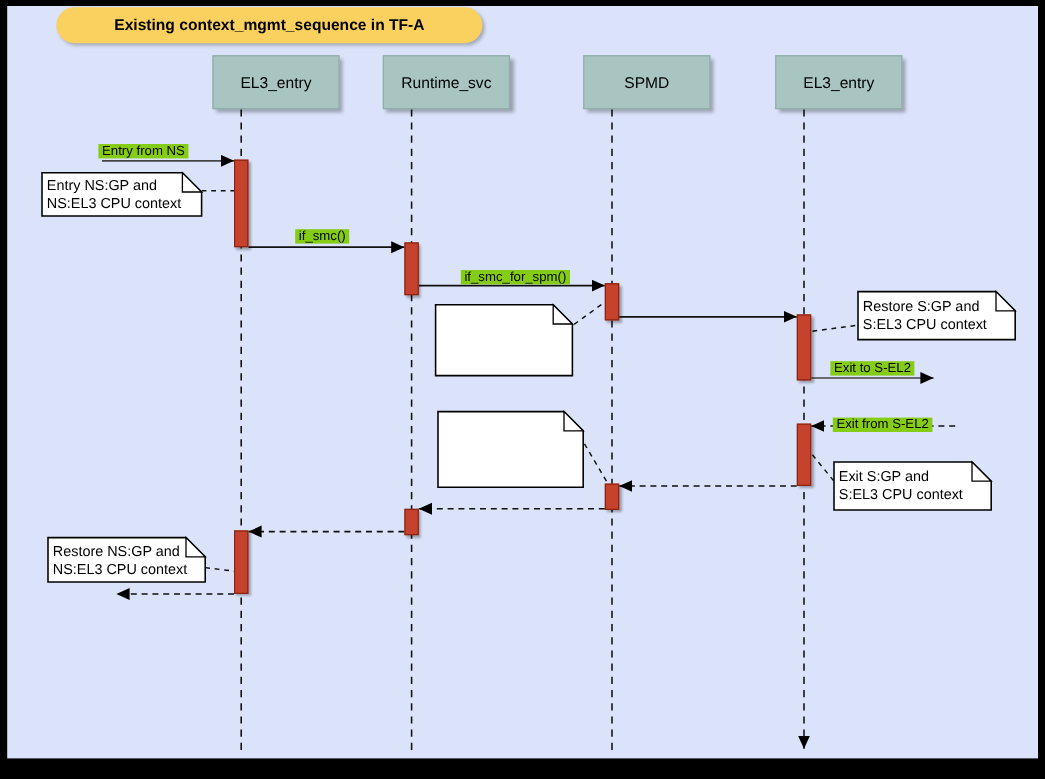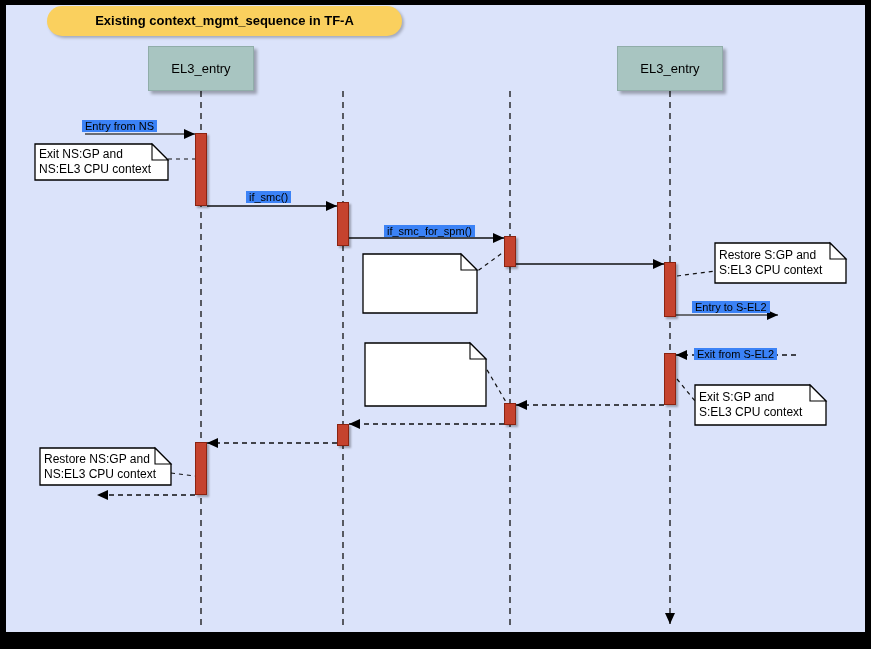--- a/index.html
+++ b/index.html
@@ -17,31 +17,31 @@
     position:absolute; left:41px; top:1px; width:355px; height:30px;
     line-height:30px; text-align:center; font-weight:bold; font-size:13px; color:#000;
     background:var(--title-bg,#fad05e); border-radius:15px;
     box-shadow:2px 2px 3px rgba(0,0,0,0.25);
   }
   .participant {
     position:absolute; top:41px; width:106px; height:45px; box-sizing:border-box;
     background:var(--participant-bg,#a8c5c1); border:1px solid #90ada9;
     box-shadow:3px 3px 3px rgba(0,0,0,0.3);
     display:flex; align-items:center; justify-content:center;
-    font-size:13px; color:#000;
+    font-size:13px; color:#000;margin-left:29px;
   }
   .activation {
     position:absolute; width:12px; box-sizing:border-box;
     background:var(--activation-fill,#c5432e);
     border:1px solid var(--activation-border,#8b2310);
     box-shadow:2px 2px 2px rgba(0,0,0,0.3);
   }
   .msg-label {
     position:absolute; font-size:11px; color:#000; text-align:center;
-    background:#3b82f6; padding:0 3px; white-space:nowrap;
+    background:#84cc16; padding:0 3px; white-space:nowrap;
   }
   .note-text {
     position:absolute; font-size:12px; line-height:15px; color:#000;
     white-space:pre-line;
   }
   .lifeline { stroke:#111; stroke-width:1.3; stroke-dasharray:6 5; fill:none; }
   .msg      { stroke:#444; stroke-width:1.4; fill:none; }
   .msg.dark { stroke:#111; }
   .msg.dashed { stroke:#111; stroke-width:1.3; stroke-dasharray:5 4; }
   .conn { stroke:#111; stroke-width:1.2; stroke-dasharray:4 4; fill:none; }
@@ -108,40 +108,46 @@
         <path class="note-path" d="M34,443 h115 l16,16 v21 h-131 z"></path>
         <path class="note-fold" d="M149,443 v16 h16 z"></path>
       </g>
     </svg>
 
     <div class="title">Existing context_mgmt_sequence in TF-A</div>
 
     <div class="participant" style="left:142px">
       <span>EL3_entry</span>
     </div>
+    <div class="participant" style="left:284px">
+      <span>Runtime_svc</span>
+    </div>
+    <div class="participant" style="left:451px">
+      <span>SPMD</span>
+    </div>
     <div class="participant" style="left:611px">
       <span>EL3_entry</span>
     </div>
 
     <div class="activation" style="left:189px;top:128px;height:73px"></div>
     <div class="activation" style="left:331px;top:197px;height:44px"></div>
     <div class="activation" style="left:498px;top:231px;height:31px"></div>
     <div class="activation" style="left:658px;top:257px;height:55px"></div>
     <div class="activation" style="left:658px;top:348px;height:52px"></div>
     <div class="activation" style="left:498px;top:398px;height:22px"></div>
     <div class="activation" style="left:331px;top:419px;height:22px"></div>
     <div class="activation" style="left:189px;top:437px;height:53px"></div>
 
     <div class="msg-label" style="left:76px;top:115px">Entry from NS</div>
     <div class="msg-label" style="left:240px;top:186px">if_smc()</div>
     <div class="msg-label" style="left:378px;top:220px">if_smc_for_spm()</div>
-    <div class="msg-label" style="left:686px;top:296px">Entry to S-EL2</div>
+    <div class="msg-label" style="left:686px;top:296px">Exit to S-EL2</div>
     <div class="msg-label" style="left:688px;top:343px">Exit from S-EL2</div>
 
-    <div class="note-text" style="left:33px;top:142px;width:130px">Exit NS:GP and
+    <div class="note-text" style="left:33px;top:142px;width:130px">Entry NS:GP and
 NS:EL3 CPU context</div>
     <div class="note-text" style="left:713px;top:243px;width:128px">Restore S:GP and
 S:EL3 CPU context</div>
     <div class="note-text" style="left:693px;top:385px;width:128px">Exit S:GP and
 S:EL3 CPU context</div>
     <div class="note-text" style="left:38px;top:447px;width:128px">Restore NS:GP and
 NS:EL3 CPU context</div>
 
   </div>
 </div>

